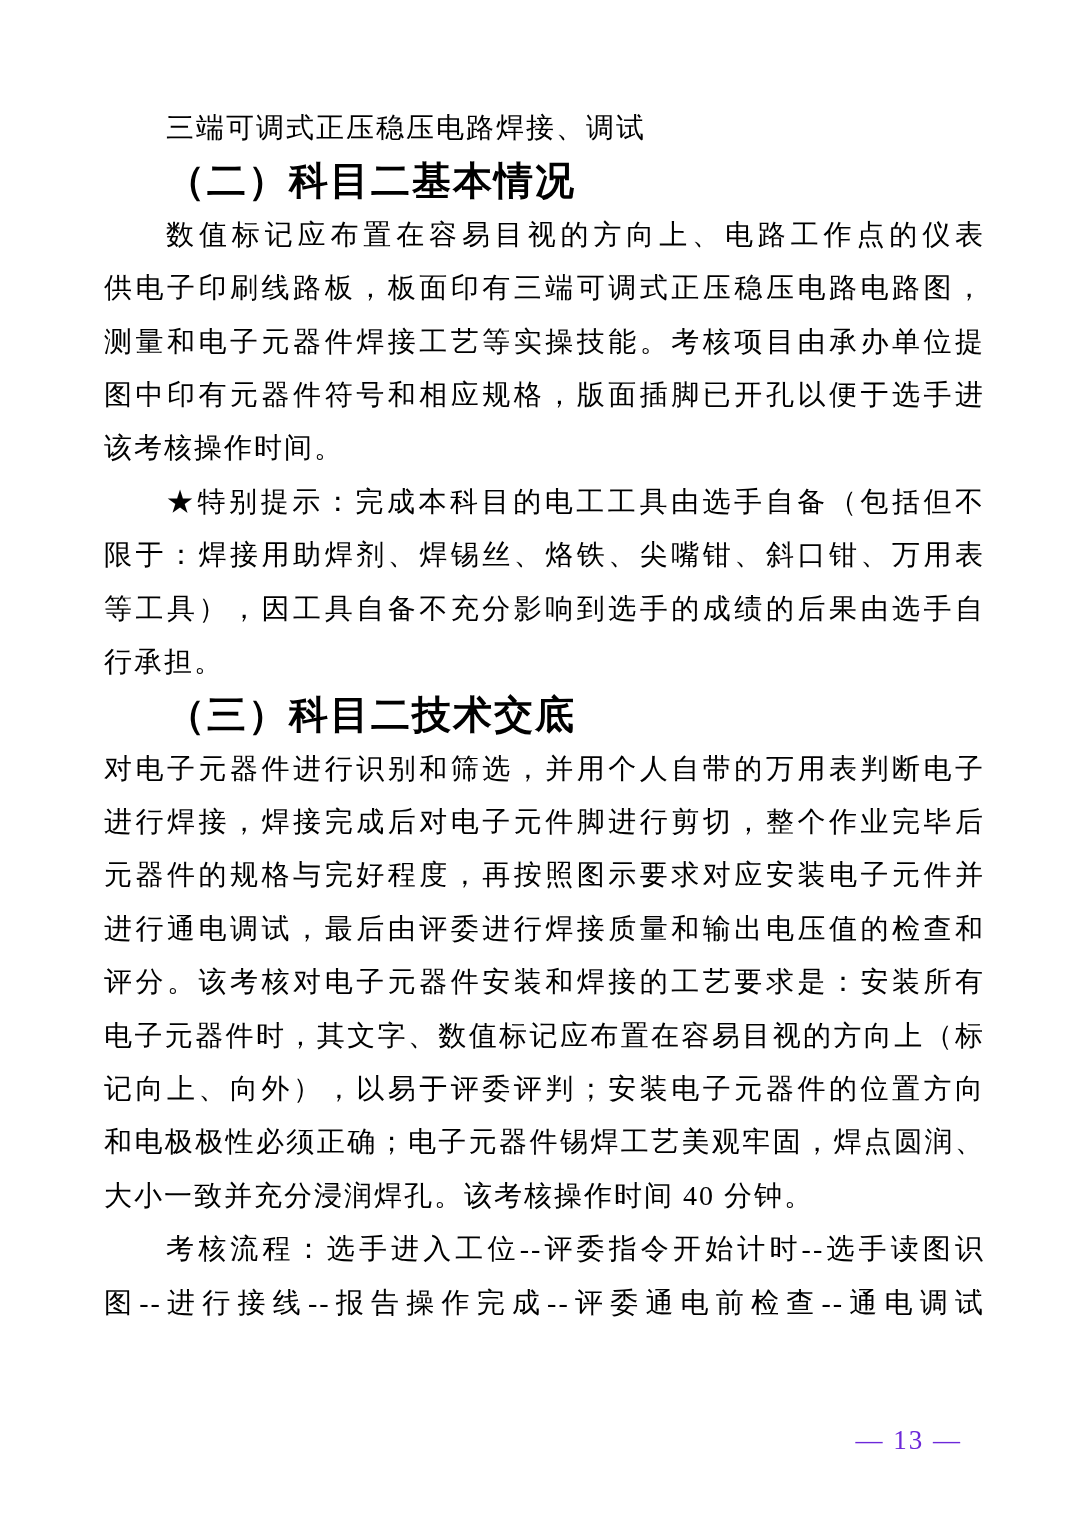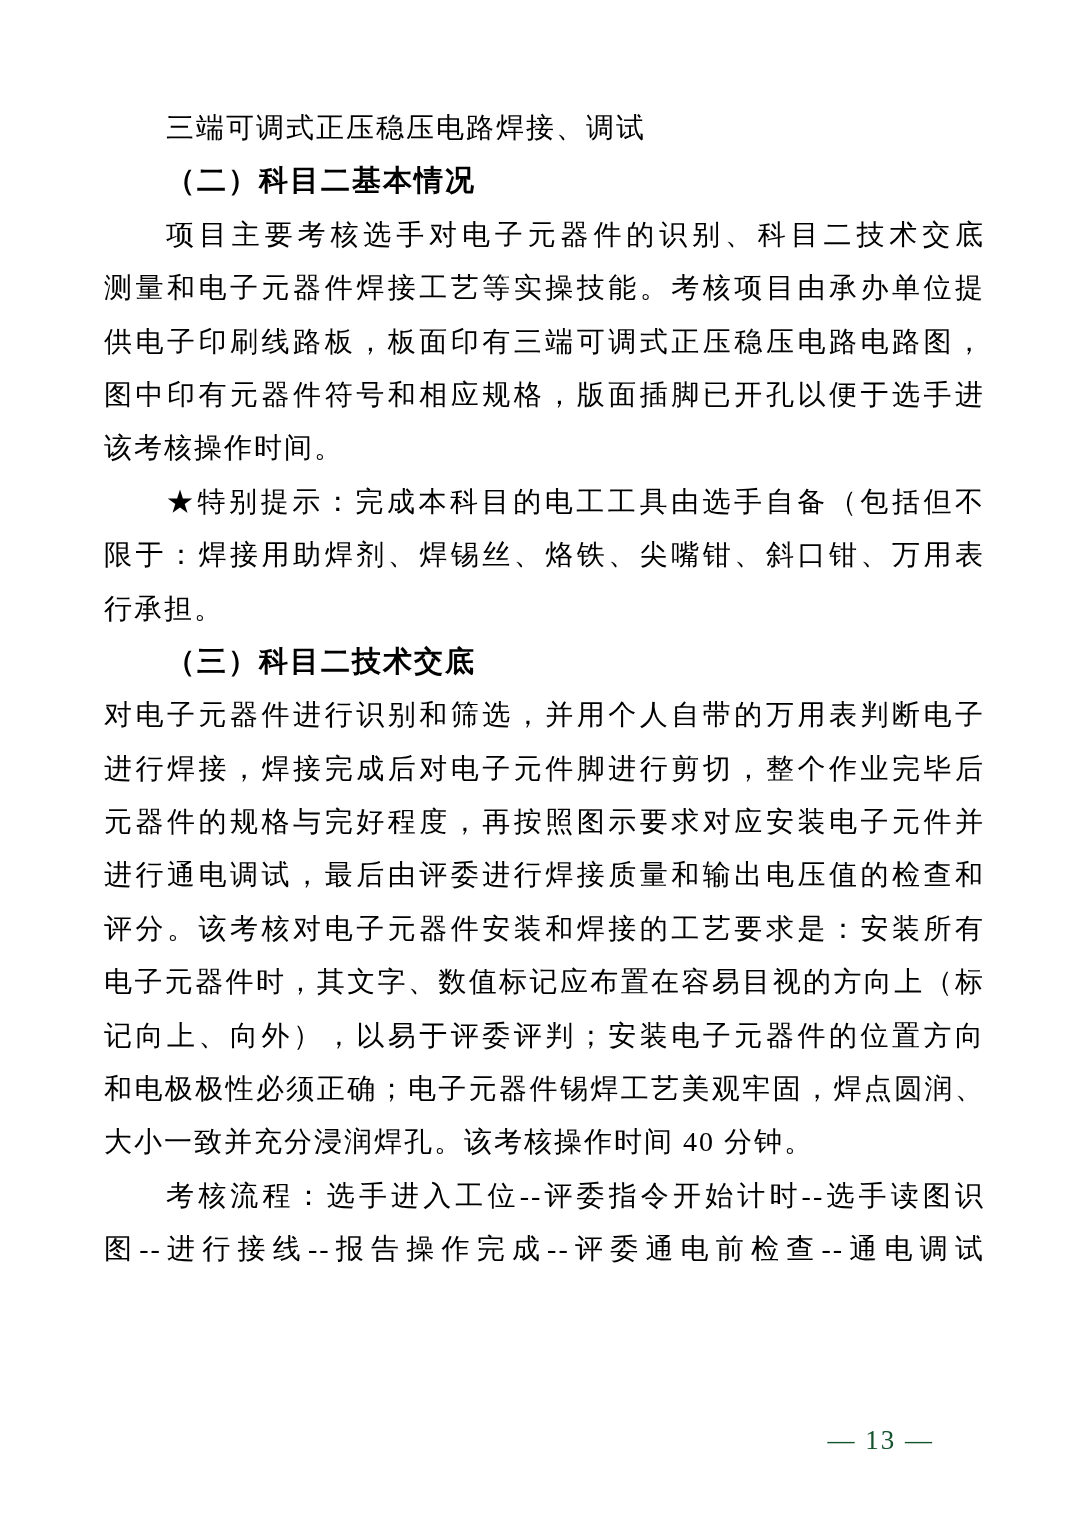--- a/index.html
+++ b/index.html
@@ -31,54 +31,55 @@
     letter-spacing: 2px;
     color: #000000;
   }
   .line.indent { padding-left: 62px; }
   .line.justify {
     text-align: justify;
     text-align-last: justify;
   }
   .paragraph.heading .line {
     font-weight: bold;
-    font-size: 29px;
+    font-size: 39px;
   }
   .footer {
     position: absolute;
     top: 1423px;
-    right: 146px;
+    right: 118px;
     font-size: 27px;
     line-height: 34px;
     letter-spacing: 2px;
-    color: #14532d;
+    color: #6d28d9;
     font-family: "Liberation Serif", "DejaVu Serif", serif;
   }
 </style>
 </head>
 <body>
 
 <div class="page">
   <div class="content" id="content">
       <div class="paragraph">
         <div class="line indent">三端可调式正压稳压电路焊接、调试</div>
       </div>
       <div class="paragraph heading">
         <div class="line indent">（二）科目二基本情况</div>
       </div>
       <div class="paragraph">
-        <div class="line indent justify">项目主要考核选手对电子元器件的识别、科目二技术交底</div>
+        <div class="line indent justify">数值标记应布置在容易目视的方向上、电路工作点的仪表</div>
+        <div class="line justify">供电子印刷线路板，板面印有三端可调式正压稳压电路电路图，</div>
         <div class="line justify">测量和电子元器件焊接工艺等实操技能。考核项目由承办单位提</div>
-        <div class="line justify">供电子印刷线路板，板面印有三端可调式正压稳压电路电路图，</div>
         <div class="line justify">图中印有元器件符号和相应规格，版面插脚已开孔以便于选手进</div>
         <div class="line">该考核操作时间。</div>
       </div>
       <div class="paragraph">
         <div class="line indent justify">★特别提示：完成本科目的电工工具由选手自备（包括但不</div>
         <div class="line justify">限于：焊接用助焊剂、焊锡丝、烙铁、尖嘴钳、斜口钳、万用表</div>
+        <div class="line justify">等工具），因工具自备不充分影响到选手的成绩的后果由选手自</div>
         <div class="line">行承担。</div>
       </div>
       <div class="paragraph heading">
         <div class="line indent">（三）科目二技术交底</div>
       </div>
       <div class="paragraph">
         <div class="line justify">对电子元器件进行识别和筛选，并用个人自带的万用表判断电子</div>
         <div class="line justify">进行焊接，焊接完成后对电子元件脚进行剪切，整个作业完毕后</div>
         <div class="line justify">元器件的规格与完好程度，再按照图示要求对应安装电子元件并</div>
         <div class="line justify">进行通电调试，最后由评委进行焊接质量和输出电压值的检查和</div>

